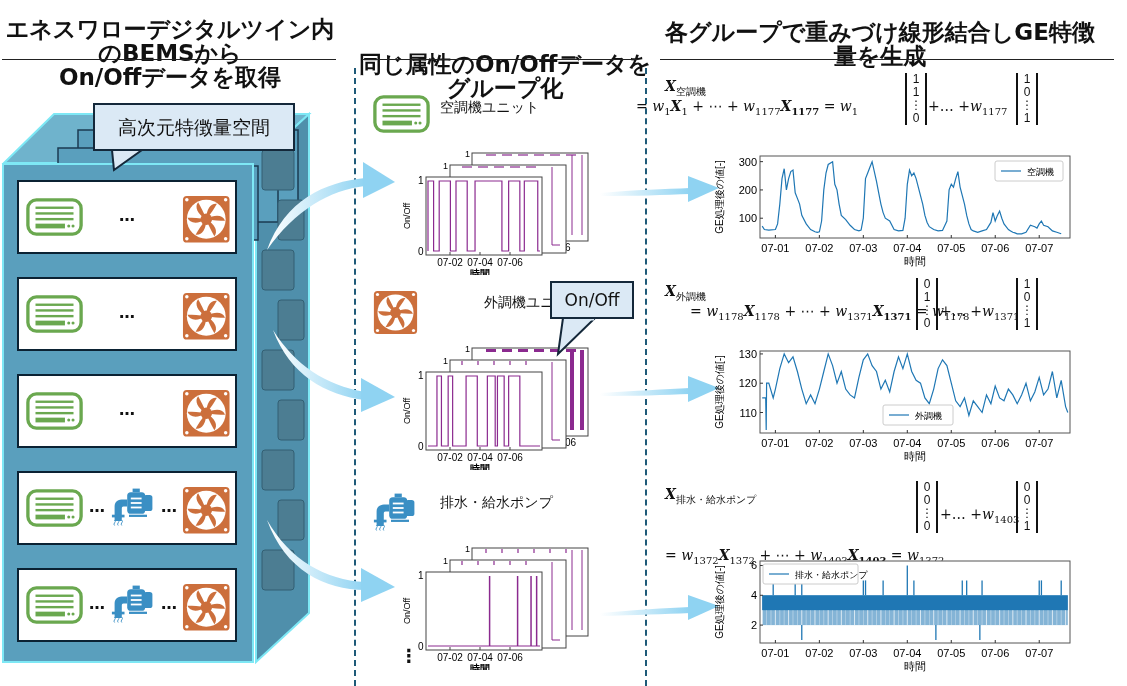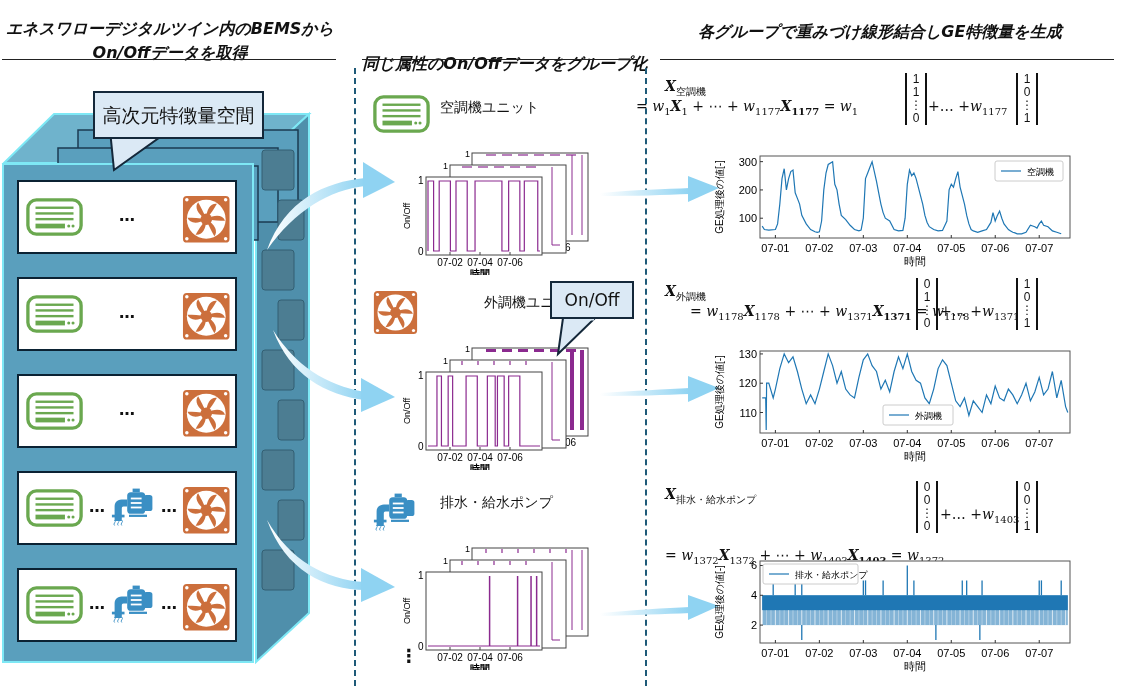--- a/index.html
+++ b/index.html
@@ -1,19 +1,19 @@
 <!DOCTYPE html>
 <html><head>
 <meta charset="utf-8">
 <style>
   html, body { margin:0; padding:0; background:#ffffff; }
   body { width:1127px; height:686px; position:relative; overflow:hidden;
          font-family:"DejaVu Sans", sans-serif; color:#111; }
   .abs { position:absolute; }
-  .col-title { position:absolute; font-weight:bold; font-size:16px; text-align:center; line-height:24px;font-style:italic; }
+  .col-title { position:absolute; font-weight:bold; font-size:23px; text-align:center; line-height:24px; }
   .hr { position:absolute; height:1px; background:#222; }
   .vdash { position:absolute; width:0; border-left:2px dashed #1e5a78; }
   
   .cube-front { position:absolute; left:2px; top:163px; width:252px; height:500px;
     background:#5a9fbd; border:2px solid #7ee8f5; box-sizing:border-box; }
   .row-box { position:absolute; left:17px; width:220px; height:74px; background:#fff;
     border:2px solid #0b2233; box-sizing:border-box; }
   .dots { position:absolute; font-size:16px; font-weight:bold; letter-spacing:1px; }
   .callout { position:absolute; background:#dbe9f5; border:2px solid #14283a; box-sizing:border-box;
     font-size:19px; text-align:center; }
@@ -241,21 +241,21 @@
   <path d="M4,39 q1.5,1.5 0,3 q-1.5,1.5 0,3 M8,39 q1.5,1.5 0,3 q-1.5,1.5 0,3 M12,39 q1.5,1.5 0,3 q-1.5,1.5 0,3" stroke="#3a8fc4" stroke-width="1" fill="none"></path>
         </svg></span>
       <span class="dots" style="left:142px;top:24px;">…</span>
     </div>
   </div>
 
 <svg class="abs" style="left:100px;top:130px;" width="80" height="45">
   <polygon points="10,0 70,0 14,40" fill="#dbe9f5" stroke="#14283a" stroke-width="2"></polygon>
   <line x1="11" y1="1" x2="69" y2="1" stroke="#dbe9f5" stroke-width="3"></line>
 </svg>
-<div class="callout" style="left:93px;top:91px;width:171px;height:48px;line-height:44px;">高次元特徴量空間</div>
+<div class="callout" style="left:93px;top:103px;width:202px;height:48px;line-height:44px;">高次元特徴量空間</div>
 
 <svg class="abs" style="left:255px;top:150px;" width="150" height="470">
   <defs>
     <linearGradient id="ag" x1="0" x2="1">
         <stop offset="0" stop-color="#ffffff"></stop>
         <stop offset="1" stop-color="#8fd3f2"></stop>
       </linearGradient>
   </defs>
   <g>
     <path d="M12,100 C30,50 70,32 110,28 L110,36 C75,40 40,60 12,100 Z" fill="url(#ag)"></path>

